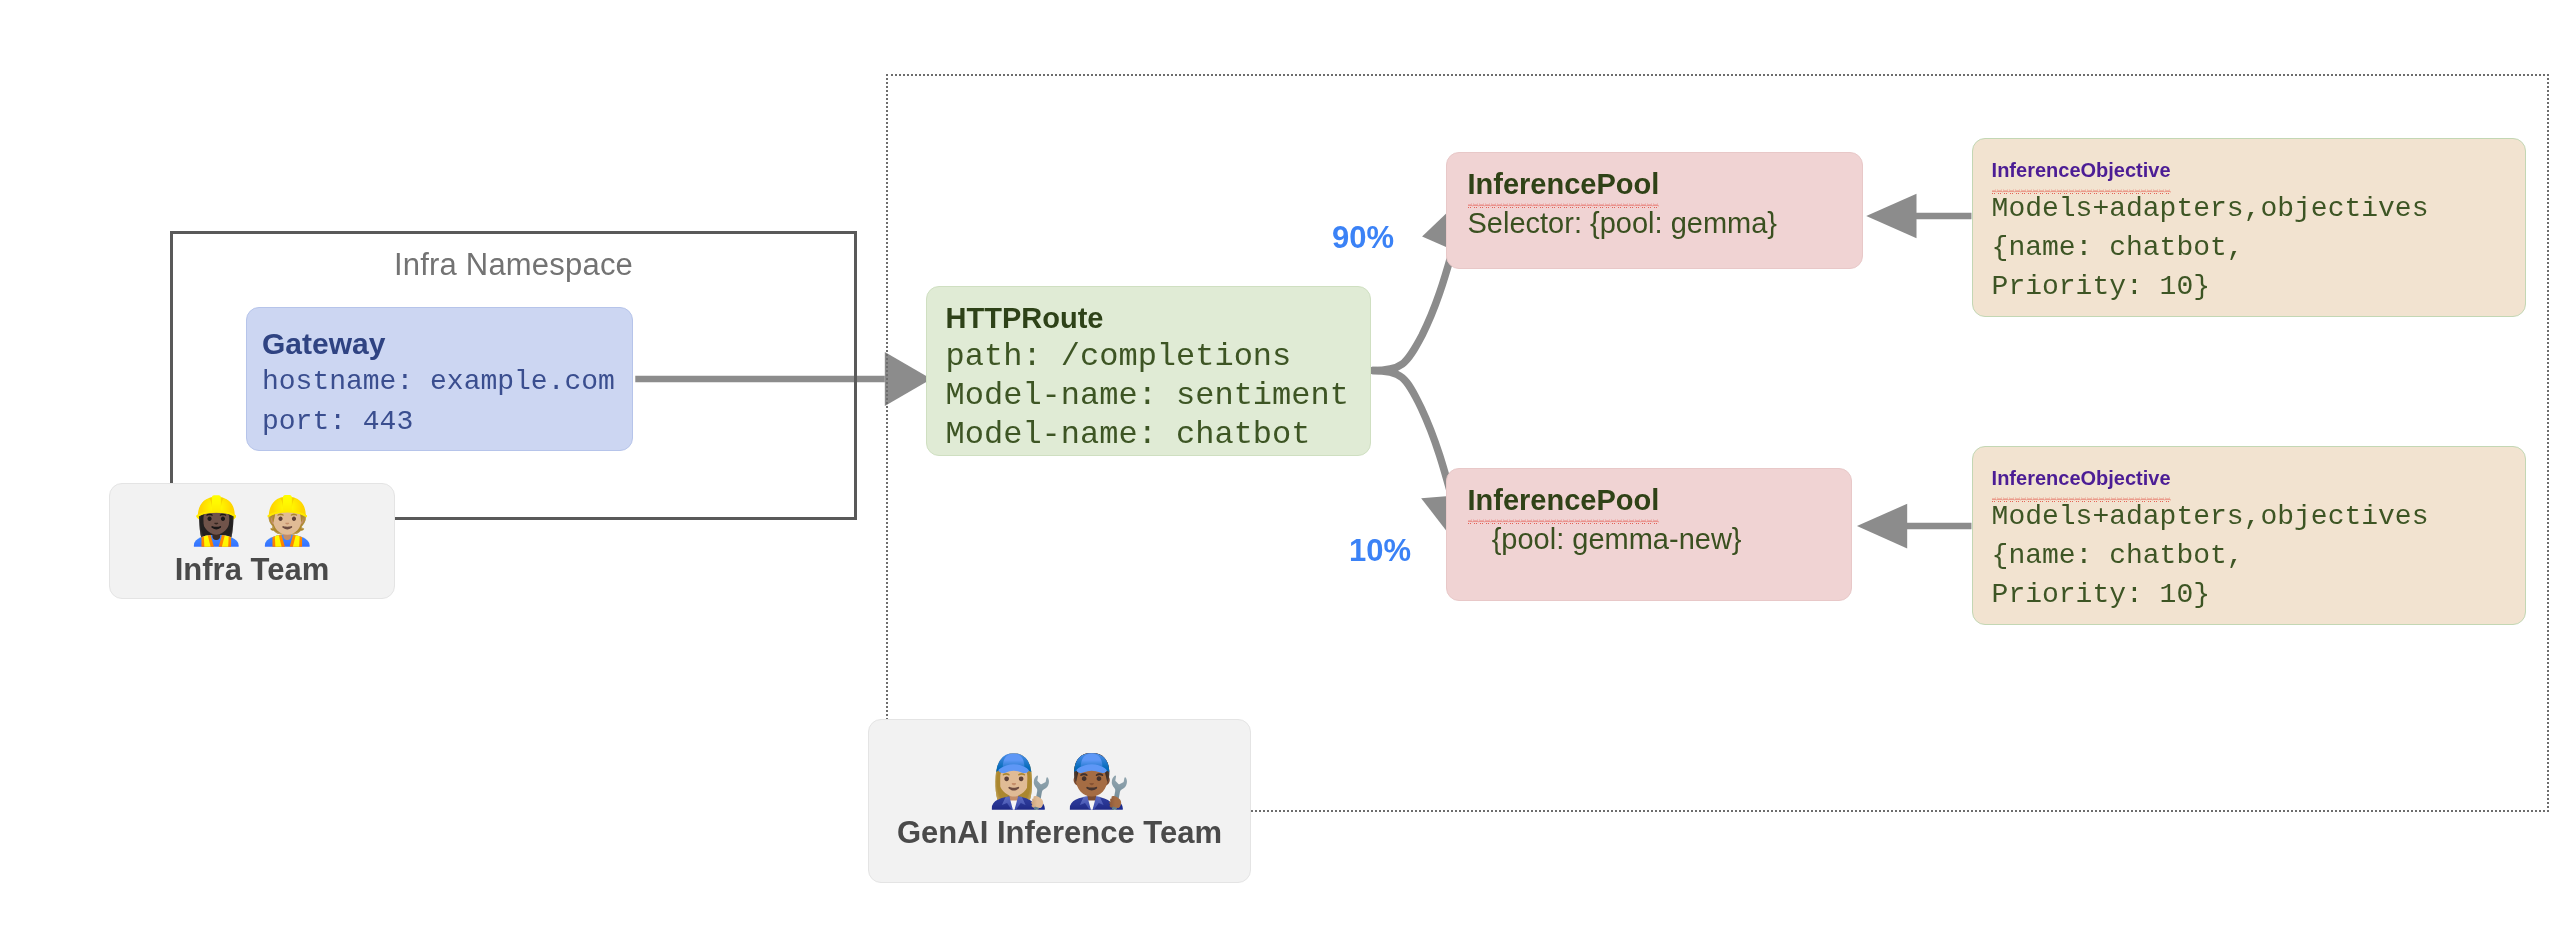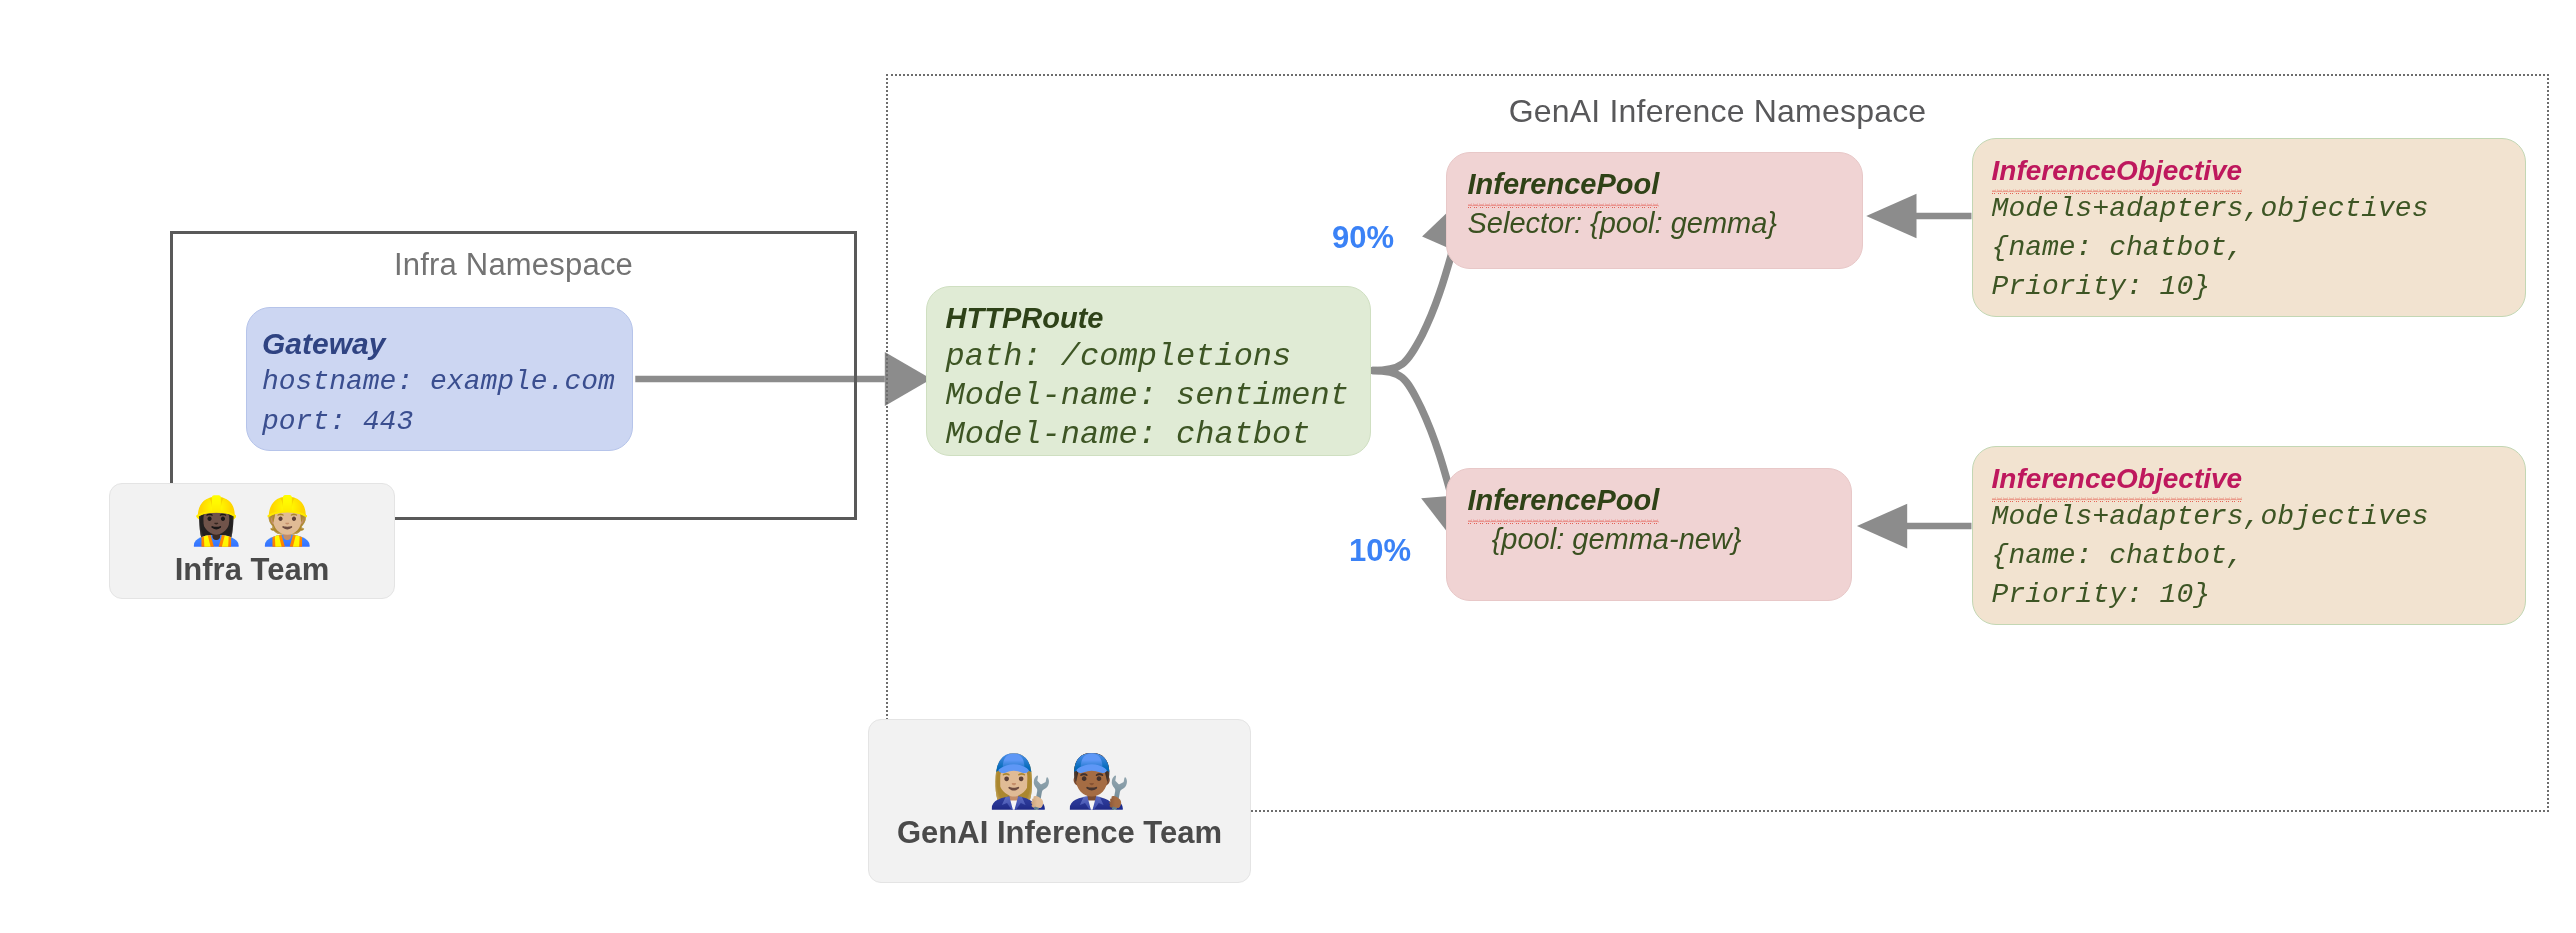--- a/index.html
+++ b/index.html
@@ -72,22 +72,21 @@
     text-align: center;
     font-size: 32px;
     color: #58585a;
     letter-spacing: 0.2px;
   }
 
   
   .node {
     position: absolute;
     box-sizing: border-box;
-    border-radius: 24px;
-    font-style: italic;
+    border-radius: 13px;
   }
   .node .title {
     font-weight: bold;
     font-family: "Liberation Sans", sans-serif;
     white-space: nowrap;
   }
   .node .mono {
     font-family: "Liberation Mono", monospace;
     white-space: pre;
   }
@@ -187,22 +186,22 @@
     height: 133px;
   }
 
   
   .objective {
     background: #f2e3d0;
     border: 1.9px solid #c3d7b4;
     padding: 13px 0 0 18.6px;
   }
   .objective .title {
-    font-size: 28px;
-    color: #be185d;
+    font-size: 20px;
+    color: #4c1d95;
     line-height: 37px;
   }
   .objective .mono {
     font-size: 28px;
     color: #3d5524;
     line-height: 39px;
   }
   .objective-a {
     left: 1972px;
     top: 138px;
@@ -303,21 +302,20 @@
       <path d="M2117,565 L2045,565" stroke="#8c8c8c" stroke-width="7" fill="none"></path>
       <path d="M2048,541 L1994,565 L2048,589 Z" fill="#8c8c8c"></path>
     </g>
   </svg>
 
   <div class="ns-infra">
     <div class="ns-infra-title">Infra Namespace</div>
   </div>
 
   <div class="ns-genai"></div>
-  <div class="ns-genai-title">GenAI Inference Namespace</div>
 
   <div class="node gateway">
     <div class="title">Gateway</div>
     <div class="mono">hostname: example.com</div>
     <div class="mono">port: 443</div>
   </div>
 
   <div class="node httproute">
     <div class="title">HTTPRoute</div>
     <div class="mono">path: /completions</div>

